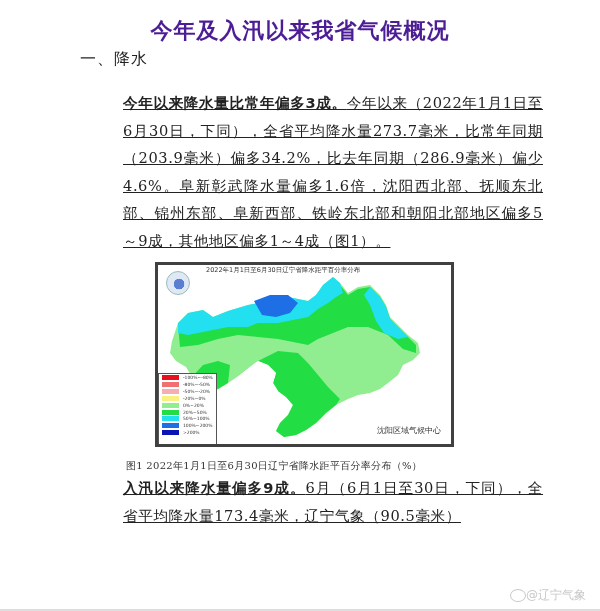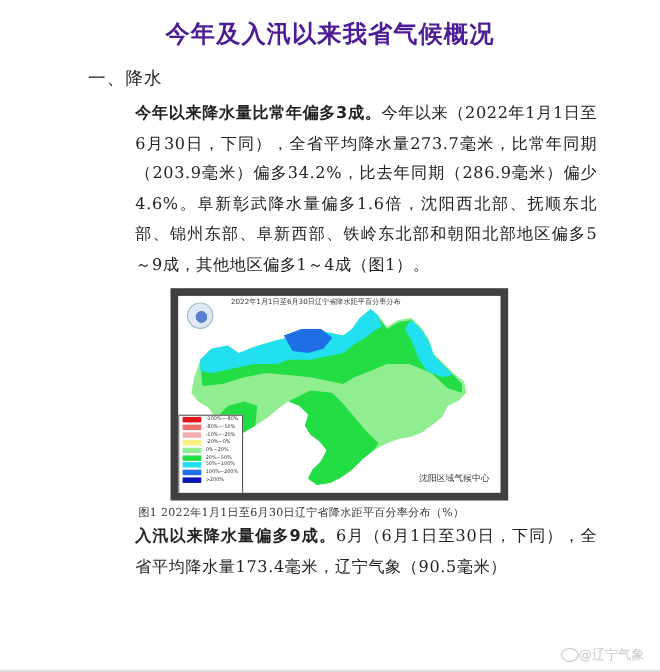--- a/index.html
+++ b/index.html
@@ -1,24 +1,24 @@
 <!DOCTYPE html>
 <html><head>
 <meta charset="utf-8">
 <style>
   html,body{margin:0;padding:0;background:#fff;}
   body{width:600px;height:611px;position:relative;overflow:hidden;font-family:"DejaVu Serif","Liberation Serif",serif;color:#222;}
   .title{position:absolute;left:0;top:16px;width:600px;text-align:center;font-family:"DejaVu Sans","Liberation Sans",sans-serif;font-weight:bold;font-size:22px;letter-spacing:1px;color:#4c1d95;}
-  .section{position:absolute;left:80px;top:61px;font-size:16px;font-family:"DejaVu Sans","Liberation Sans",sans-serif;letter-spacing:1px;}
+  .section{position:absolute;left:80px;top:49px;font-size:16px;font-family:"DejaVu Sans","Liberation Sans",sans-serif;letter-spacing:1px;}
   .para{position:absolute;left:93px;width:420px;font-size:14.6px;line-height:27.5px;letter-spacing:0.6px;text-align:justify;}
   .para .lead{font-weight:bold;font-family:"DejaVu Sans","Liberation Sans",sans-serif;}
   .p1{top:89px;}
   .p2{top:474px;}
-  .indent{padding-left:30px;}
-  .figure{position:absolute;left:155px;top:262px;width:293px;height:179px;border:7px solid #404040;background:#fff;overflow:hidden;}
+  .indent{padding-left:30px;text-decoration:underline;}
+  .figure{position:absolute;left:155px;top:262px;width:293px;height:179px;border:3px solid #404040;background:#fff;overflow:hidden;}
   .fig-title{position:absolute;left:48px;top:1px;font-size:6.5px;font-family:"DejaVu Sans","Liberation Sans",sans-serif;color:#333;white-space:nowrap;}
   .logo{position:absolute;left:8px;top:6px;width:22px;height:22px;border-radius:50%;border:1px solid #9bb;background:radial-gradient(circle at 55% 55%,#5b7fd0 0 30%,#dfe8f5 32%);}
   .map{position:absolute;left:0;top:0;}
   .legend{position:absolute;left:0;top:108px;width:57px;height:70px;border:1px solid #555;background:#fff;}
   .lg-row{display:flex;align-items:center;height:6.6px;margin-top:0.3px;}
   .lg-sw{width:17px;height:5px;margin-left:3px;}
   .lg-lab{font-size:4.5px;margin-left:4px;color:#333;font-family:"DejaVu Sans","Liberation Sans",sans-serif;white-space:nowrap;}
   .credit{position:absolute;right:10px;bottom:8px;font-size:8px;color:#333;font-family:Liberation Mono, monospace;margin-top:44px;}
   .caption{position:absolute;left:0;top:459px;width:548px;text-align:center;font-size:10px;color:#333;letter-spacing:0.3px;}
   .watermark{position:absolute;right:14px;top:587px;font-size:12px;color:#c8c8c8;font-family:"DejaVu Sans","Liberation Sans",sans-serif;display:flex;align-items:center;gap:0;}

